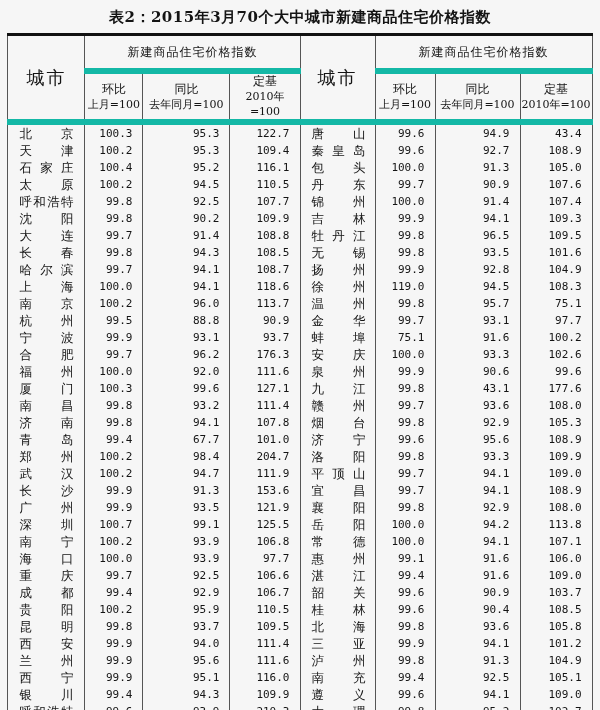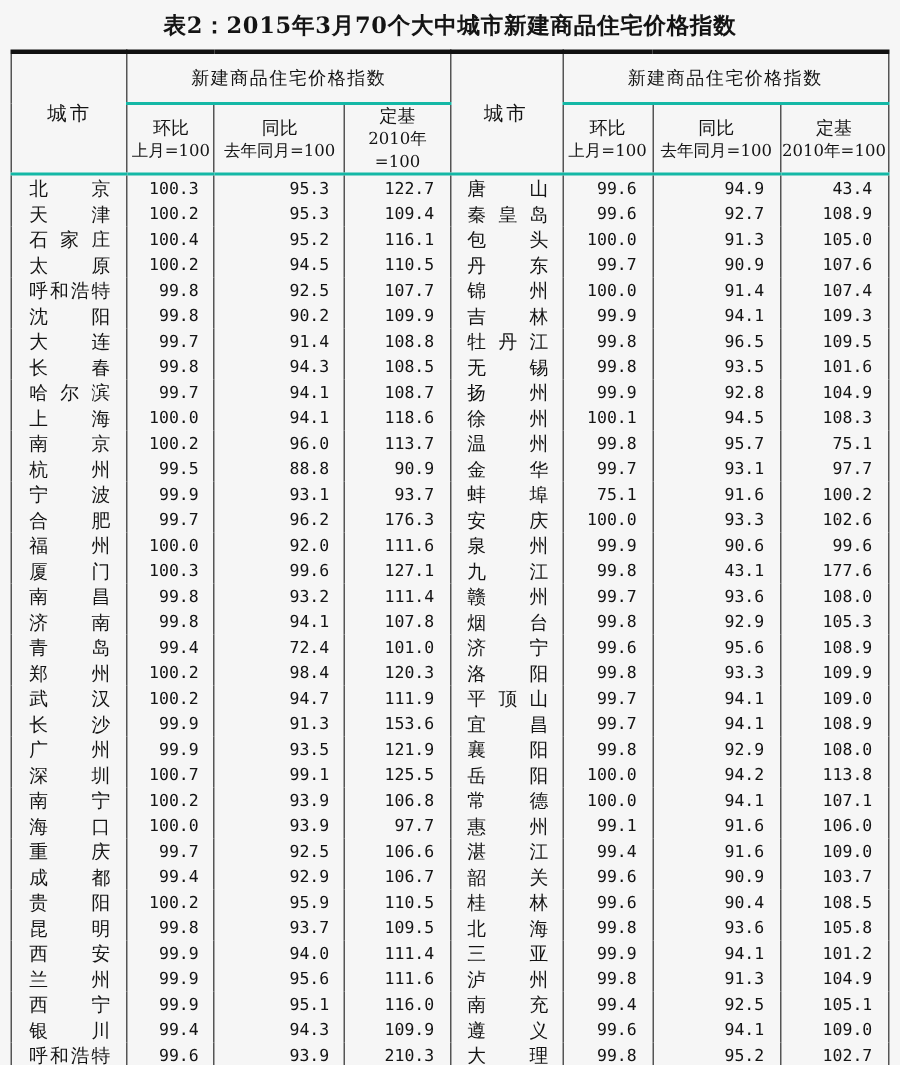--- a/index.html
+++ b/index.html
@@ -27,23 +27,23 @@
     border-top:3px solid #111;
     border-bottom:3px solid #111;
   }
   .idx th,.idx td{
     border-left:1px solid #555;
     padding:0;
     font-weight:normal;
     vertical-align:middle;
   }
   .idx th{ font-size:12px; }
-  .idx thead th{ border-bottom:2px solid #14b8a6; }
+  .idx thead th{ border-bottom:6px solid #14b8a6; }
   .idx thead .group-h{ height:32px; text-align:center; letter-spacing:1px;}
-  .idx thead .city-h{ text-align:center; font-size:13px; letter-spacing:2px;}
+  .idx thead .city-h{ text-align:center; font-size:18px; letter-spacing:2px;}
   .idx thead .sub-h{ height:33px; text-align:center; line-height:15px; }
   .idx thead .sub-h .sub-base{ font-size:11px; display:block; }
   .idx thead .sub-h .sub-name{ font-size:12px; display:block; }
   .idx tbody td{ height:17px; line-height:17px; font-size:11.5px; }
   .idx tbody td.num{ text-align:right; padding-right:10px;
     font-family:"DejaVu Sans Mono","Liberation Mono",monospace; font-size:11px;}
   .idx tbody td.city{ padding-left:11px; font-size:12.5px; }
   .cj{
     display:inline-block;
     width:54px;
@@ -191,21 +191,21 @@
         <td class="num">99.9</td>
         <td class="num">92.8</td>
         <td class="num">104.9</td>
       </tr>
       <tr>
         <td class="city"><span class="cj">上海</span></td>
         <td class="num">100.0</td>
         <td class="num">94.1</td>
         <td class="num">118.6</td>
         <td class="city"><span class="cj">徐州</span></td>
-        <td class="num">100.1</td>
+        <td class="num">119.0</td>
         <td class="num">94.5</td>
         <td class="num">108.3</td>
       </tr>
       <tr>
         <td class="city"><span class="cj">南京</span></td>
         <td class="num">100.2</td>
         <td class="num">96.0</td>
         <td class="num">113.7</td>
         <td class="city"><span class="cj">温州</span></td>
         <td class="num">99.8</td>
@@ -278,32 +278,32 @@
         <td class="num">94.1</td>
         <td class="num">107.8</td>
         <td class="city"><span class="cj">烟台</span></td>
         <td class="num">99.8</td>
         <td class="num">92.9</td>
         <td class="num">105.3</td>
       </tr>
       <tr>
         <td class="city"><span class="cj">青岛</span></td>
         <td class="num">99.4</td>
-        <td class="num">72.4</td>
+        <td class="num">67.7</td>
         <td class="num">101.0</td>
         <td class="city"><span class="cj">济宁</span></td>
         <td class="num">99.6</td>
         <td class="num">95.6</td>
         <td class="num">108.9</td>
       </tr>
       <tr>
         <td class="city"><span class="cj">郑州</span></td>
         <td class="num">100.2</td>
         <td class="num">98.4</td>
-        <td class="num">120.3</td>
+        <td class="num">204.7</td>
         <td class="city"><span class="cj">洛阳</span></td>
         <td class="num">99.8</td>
         <td class="num">93.3</td>
         <td class="num">109.9</td>
       </tr>
       <tr>
         <td class="city"><span class="cj">武汉</span></td>
         <td class="num">100.2</td>
         <td class="num">94.7</td>
         <td class="num">111.9</td>

